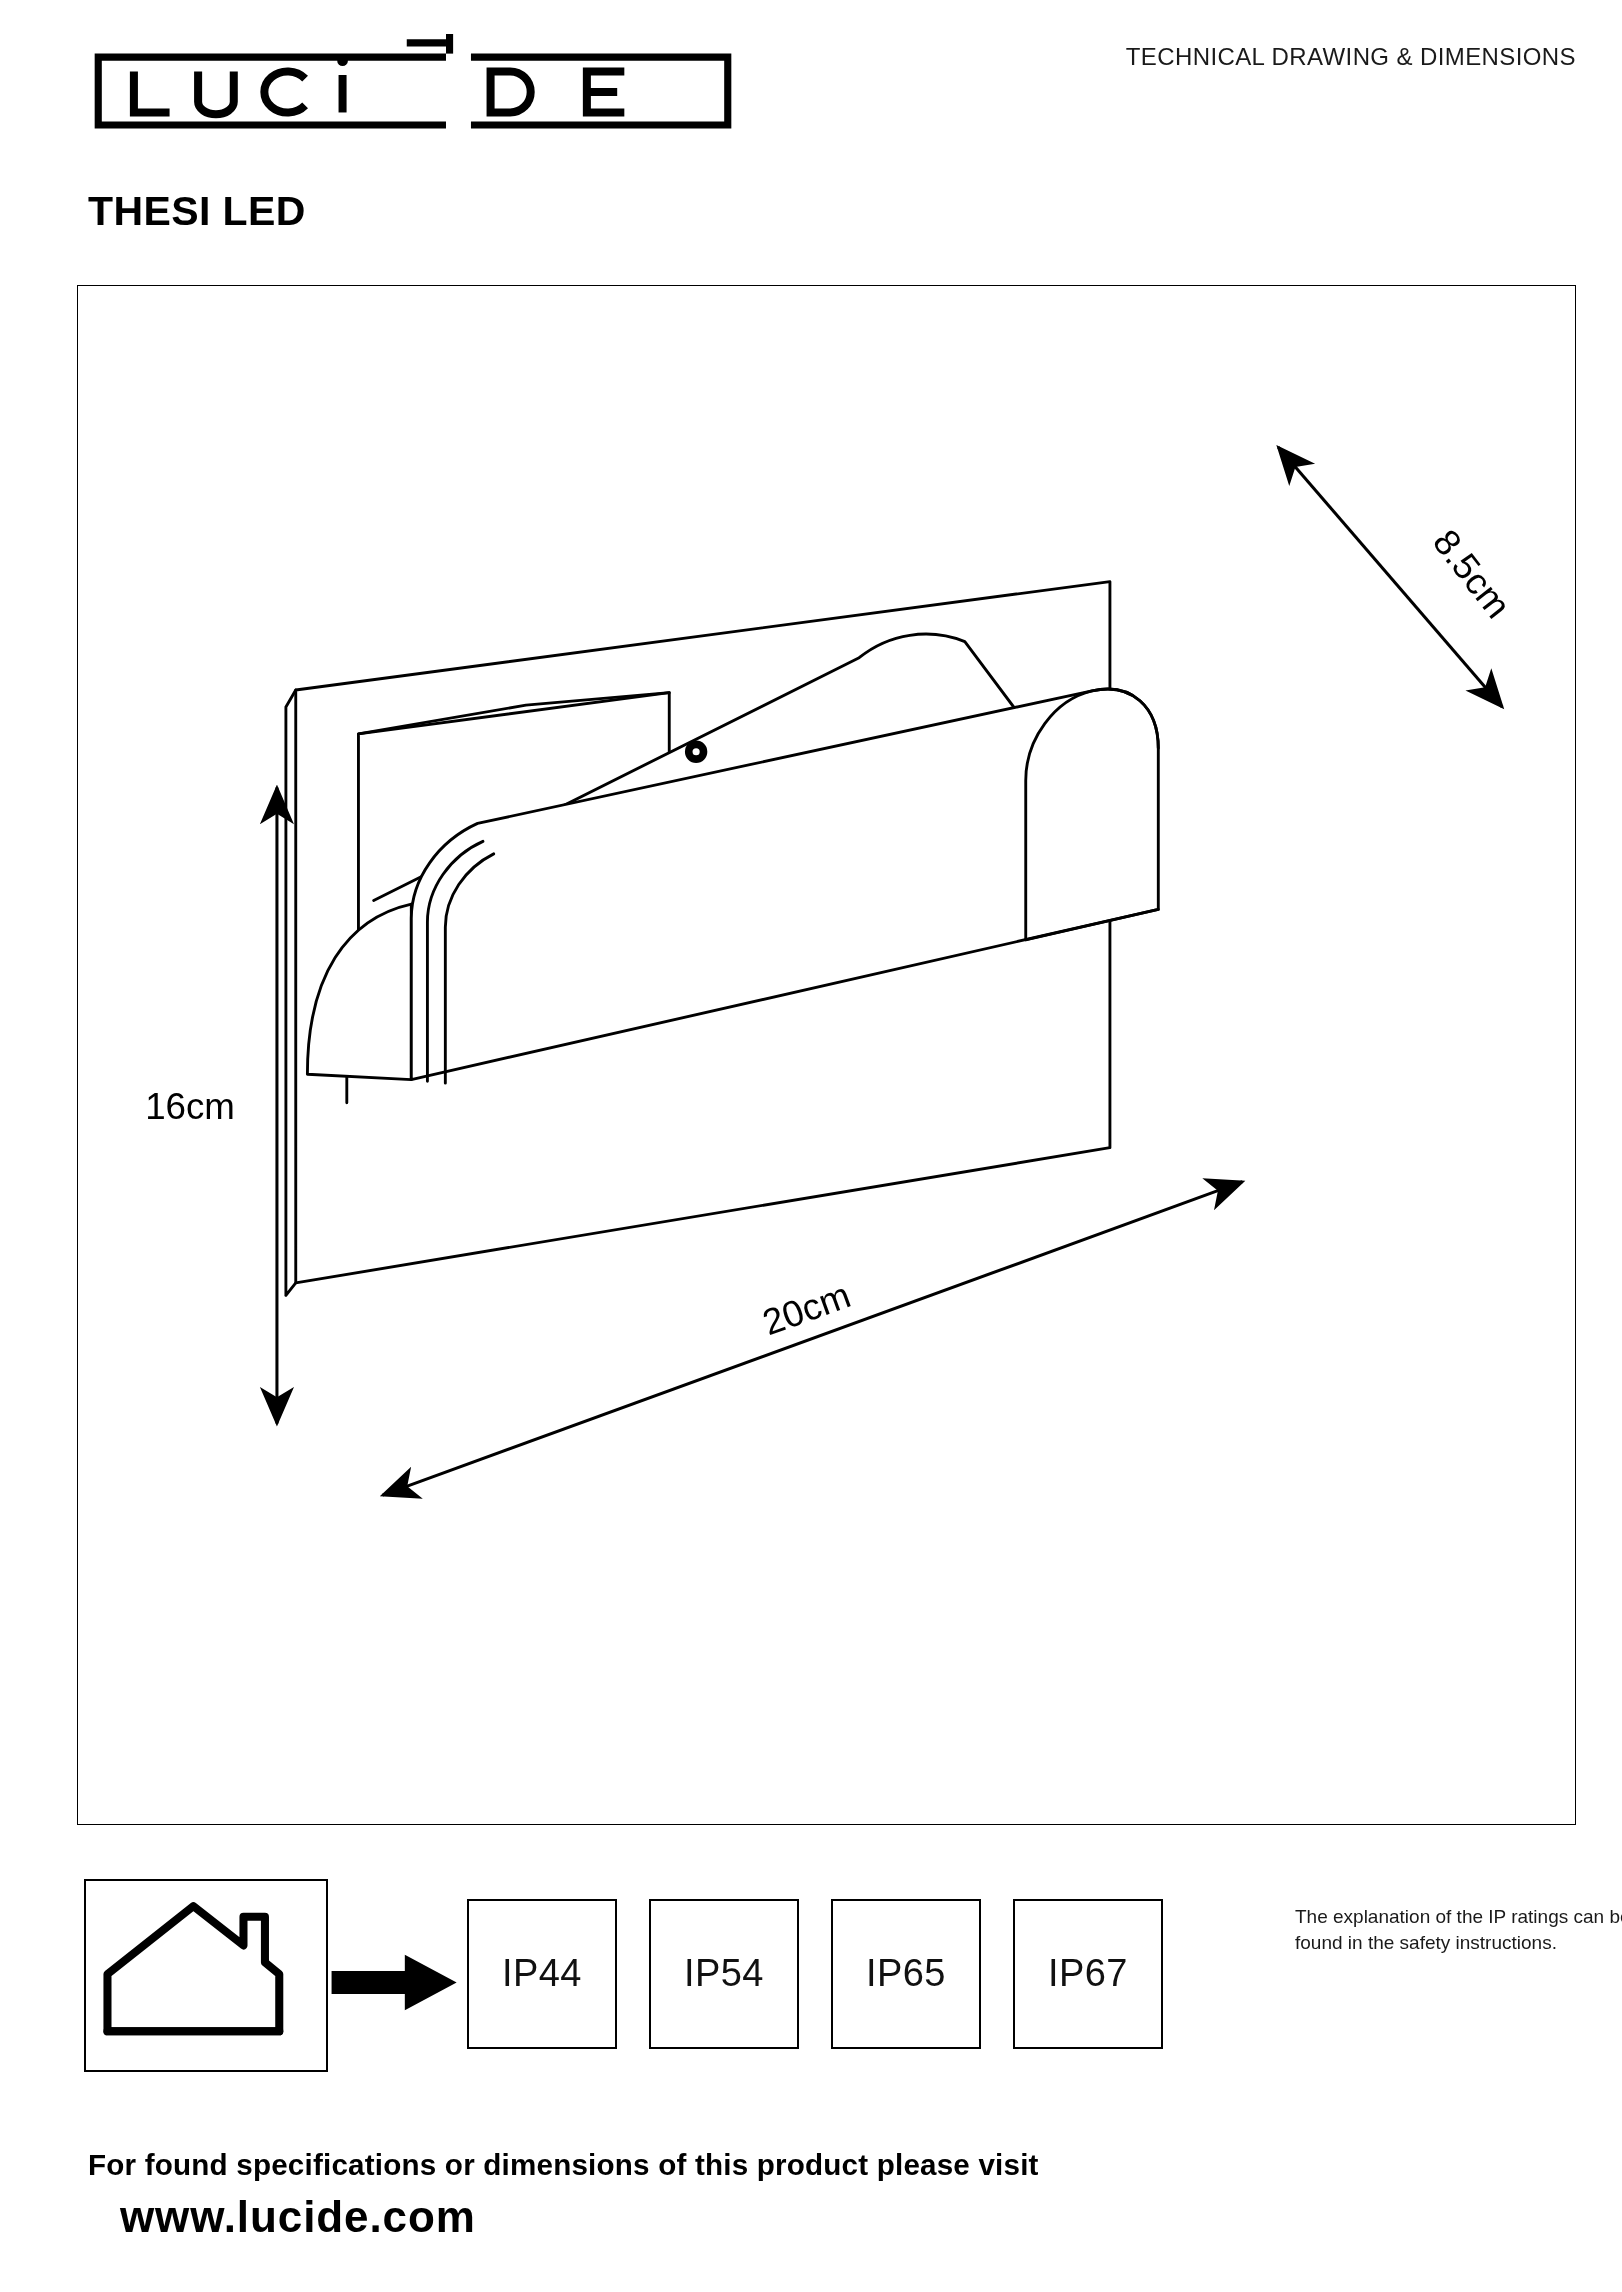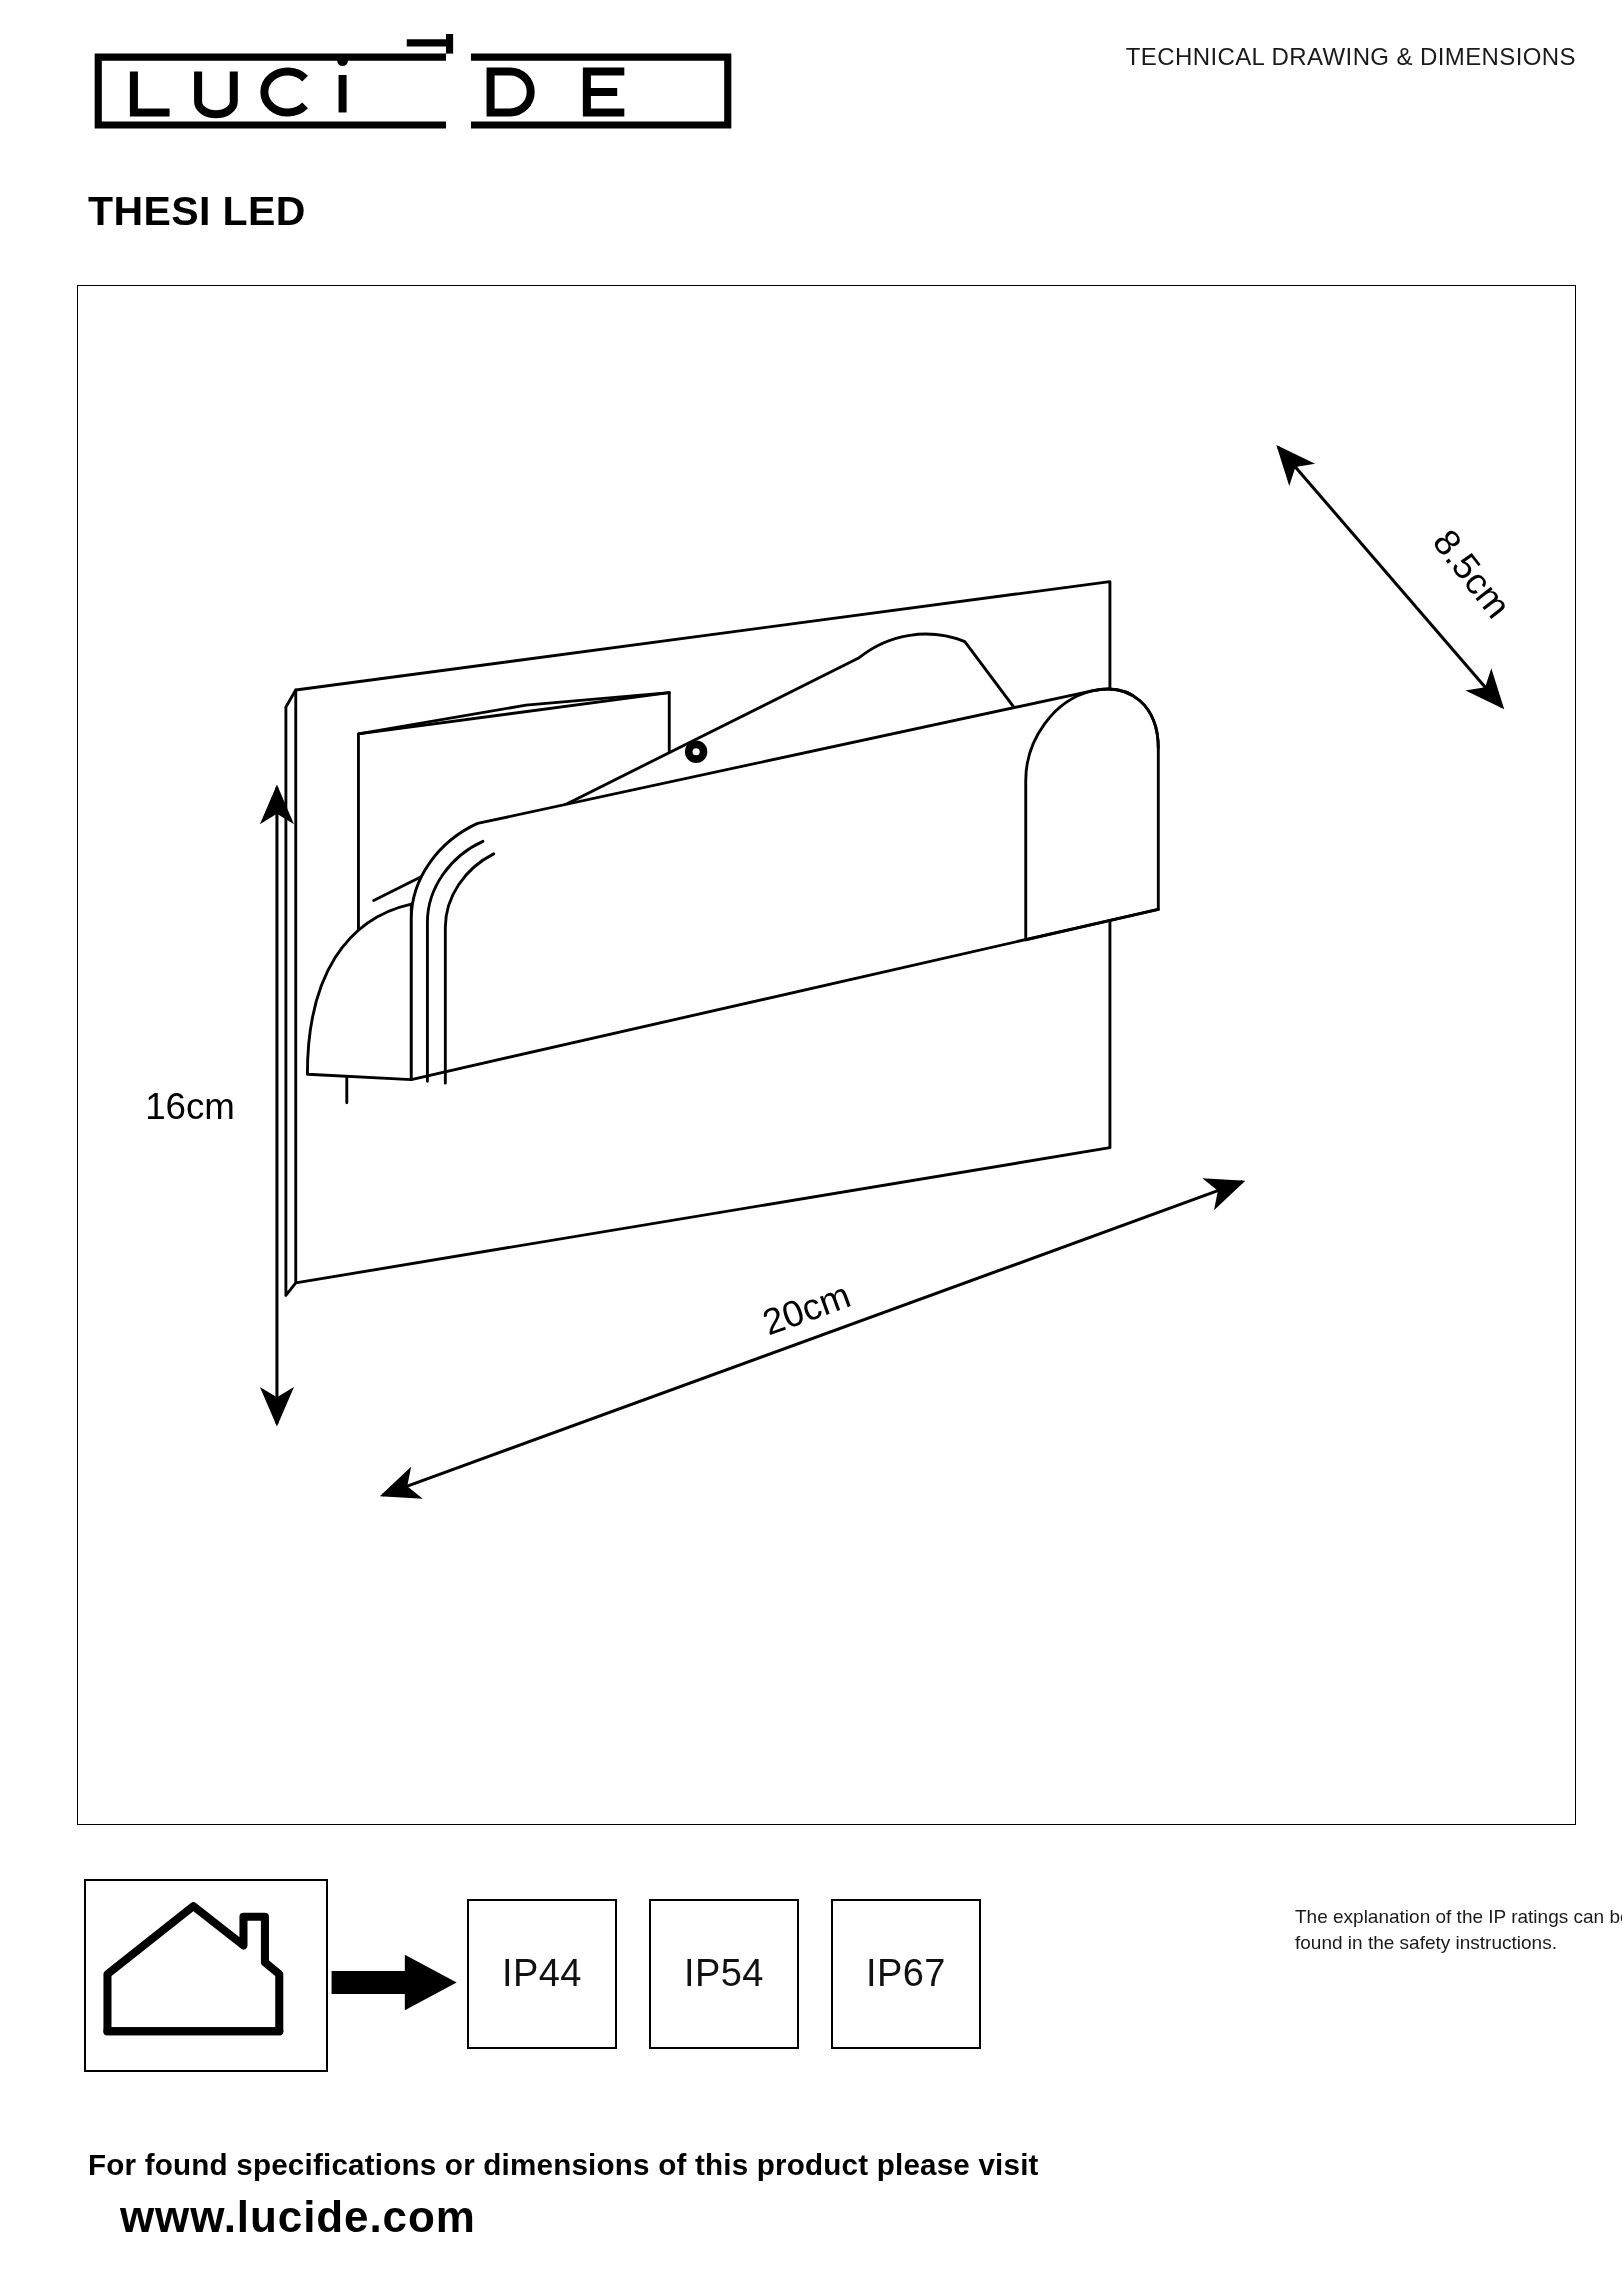--- a/index.html
+++ b/index.html
@@ -273,20 +273,21 @@
       </svg>
     </div>
 
     <svg class="arrow-svg" width="134" height="63" viewBox="0 0 150 70" xmlns="http://www.w3.org/2000/svg">
       <path d="M4,22 L86,22 L86,4 L144,35 L86,66 L86,48 L4,48 Z" fill="#000"></path>
     </svg>
 
     <div class="ip-badges">
       <div class="ip-badge">IP44</div>
       <div class="ip-badge">IP54</div>
+      <div class="ip-badge">IP65</div>
       <div class="ip-badge">IP67</div>
     </div>
 
     <div class="ip-note">The explanation of the IP ratings can be found in the safety instructions.</div>
   </div>
 
   <div class="footer-line1">For found specifications or dimensions of this product please visit</div>
   <div class="footer-line2">www.lucide.com</div>
 
 </div>

